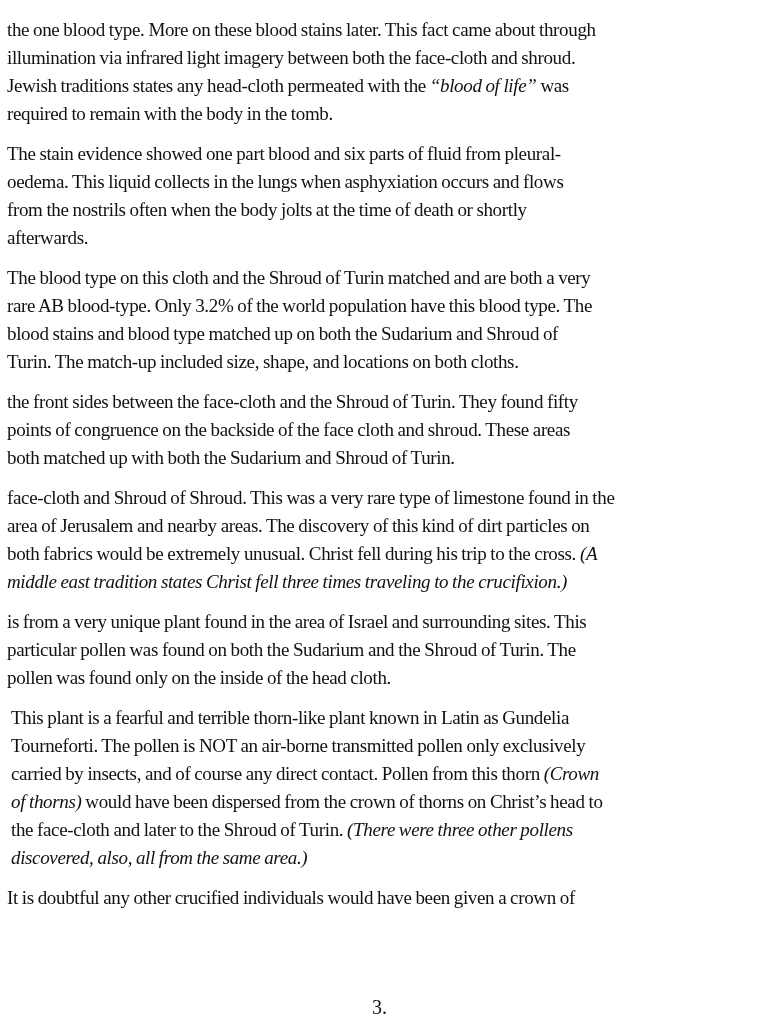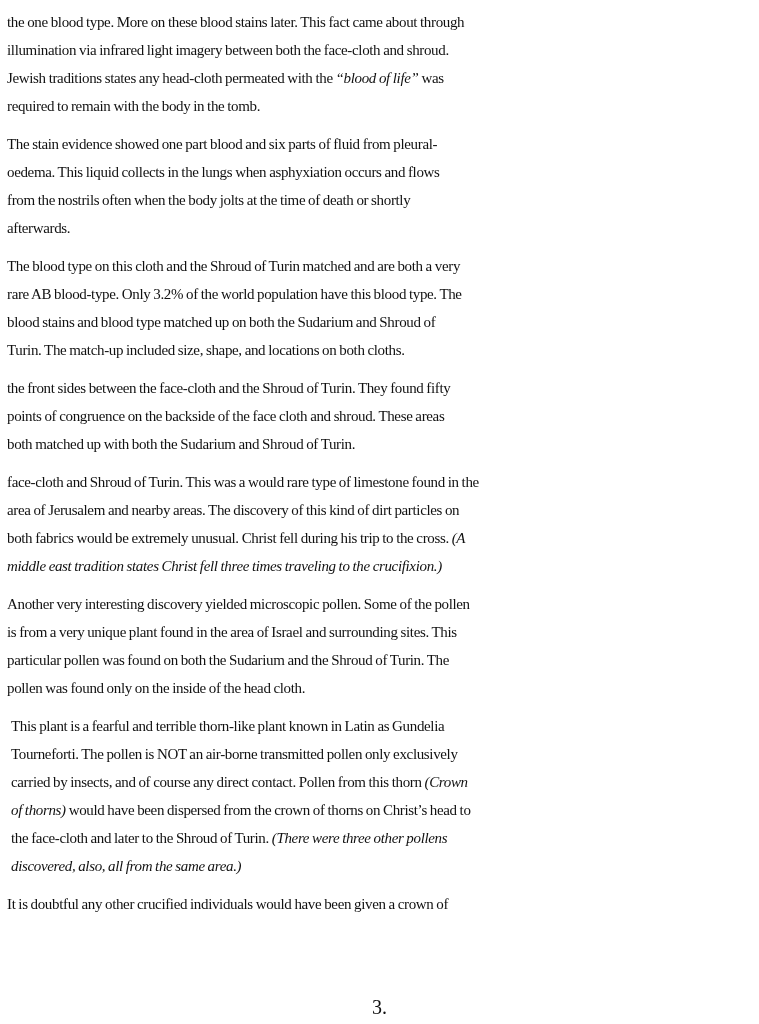--- a/index.html
+++ b/index.html
@@ -3,21 +3,21 @@
 <meta charset="utf-8">
 <style>
   html, body { margin: 0; padding: 0; background: #ffffff; }
   body {
     width: 759px; height: 1024px; overflow: hidden; position: relative;
     font-family: "Liberation Serif", "DejaVu Serif", serif;
     color: #111;
   }
   .page { position: absolute; left: 7px; top: 4px; width: 748px; }
   .para {
-    font-size: 15px; line-height: 28px; margin: 4px 0 10px 0;
+    font-size: 19px; line-height: 28px; margin: 12px 0 10px 0;
     letter-spacing: -0.35px; word-spacing: -0.5px;
   }
   .para.indent { padding-left: 4px; }
   .line { display: block; white-space: nowrap; }
   em { }
   .page-number {
     position: absolute; top: 996px; left: 0; width: 759px; text-align: center;
     font-size: 20px;
   }
 </style>
@@ -42,27 +42,26 @@
       <span class="line">rare AB blood-type. Only 3.2% of the world population have this blood type. The</span>
       <span class="line">blood stains  and blood type matched up on both the Sudarium and Shroud of</span>
       <span class="line">Turin. The match-up included size, shape, and locations on both cloths.</span>
     </p>
     <p class="para">
       <span class="line">the front sides between the face-cloth and the Shroud of Turin. They found fifty</span>
       <span class="line">points of congruence on the backside of the face cloth and shroud. These areas</span>
       <span class="line">both matched up with both the Sudarium and Shroud of Turin.</span>
     </p>
     <p class="para">
-      <span class="line">face-cloth and Shroud of Turin. This was a would rare type of limestone found in the</span>
+      <span class="line">face-cloth and Shroud of Shroud. This was a very rare type of limestone found in the</span>
       <span class="line">area of Jerusalem and nearby areas. The discovery of this kind of dirt particles on</span>
       <span class="line">both fabrics would be extremely unusual. Christ fell during his trip to the cross. <em>(A</em></span>
       <span class="line"><em>middle east tradition states Christ fell three times traveling to the crucifixion.)</em></span>
     </p>
     <p class="para">
-      <span class="line">Another very interesting discovery yielded microscopic pollen. Some of the pollen</span>
       <span class="line">is from a very unique plant found in the area of Israel and surrounding sites.  This</span>
       <span class="line">particular pollen was found on both the Sudarium and the Shroud of Turin. The</span>
       <span class="line">pollen was found only on the inside of the head cloth.</span>
     </p>
     <p class="para indent">
       <span class="line"> This plant is a fearful and terrible thorn-like plant  known in Latin as Gundelia</span>
       <span class="line">Tourneforti.  The pollen is NOT an air-borne transmitted pollen only exclusively</span>
       <span class="line">carried by insects, and of course any direct contact. Pollen from this thorn <em>(Crown</em></span>
       <span class="line"><em>of thorns)</em> would have been dispersed from the crown of thorns on Christ’s head to</span>
       <span class="line">the face-cloth and later to the Shroud of Turin. <em>(There were three other pollens</em></span>

